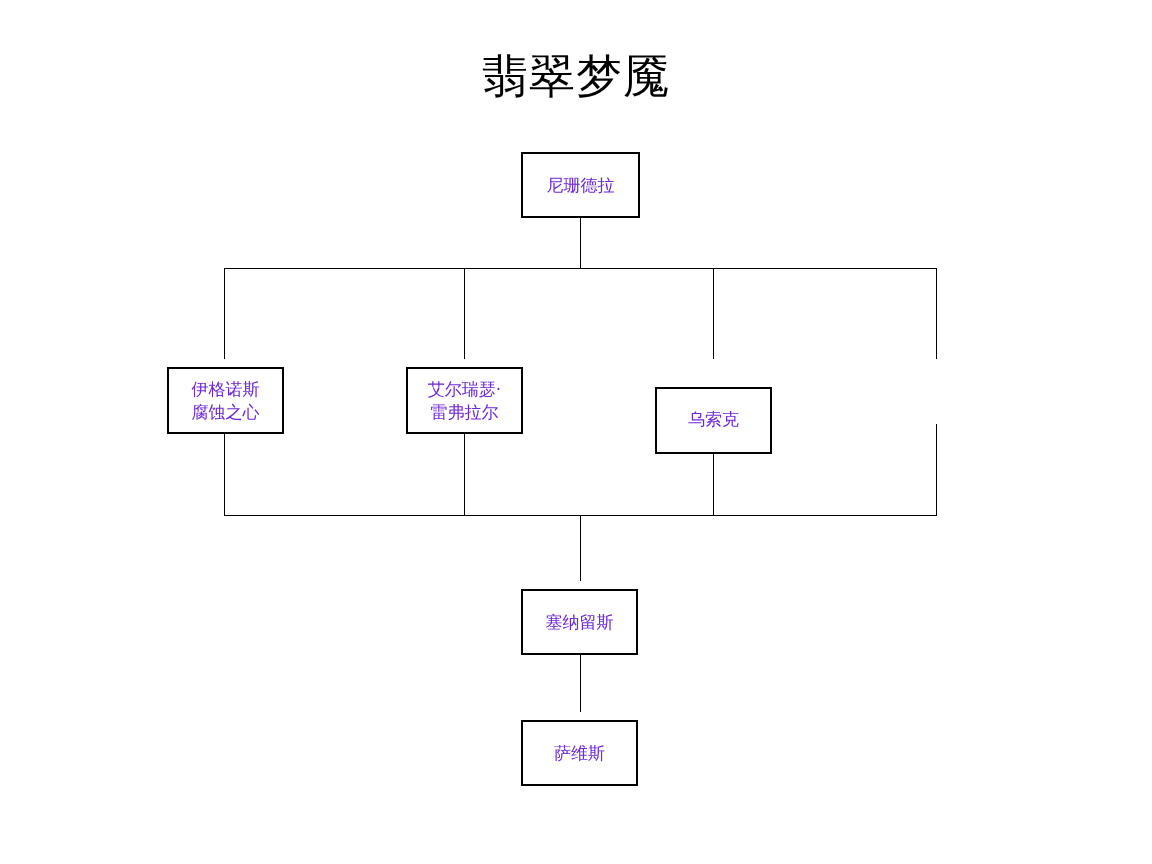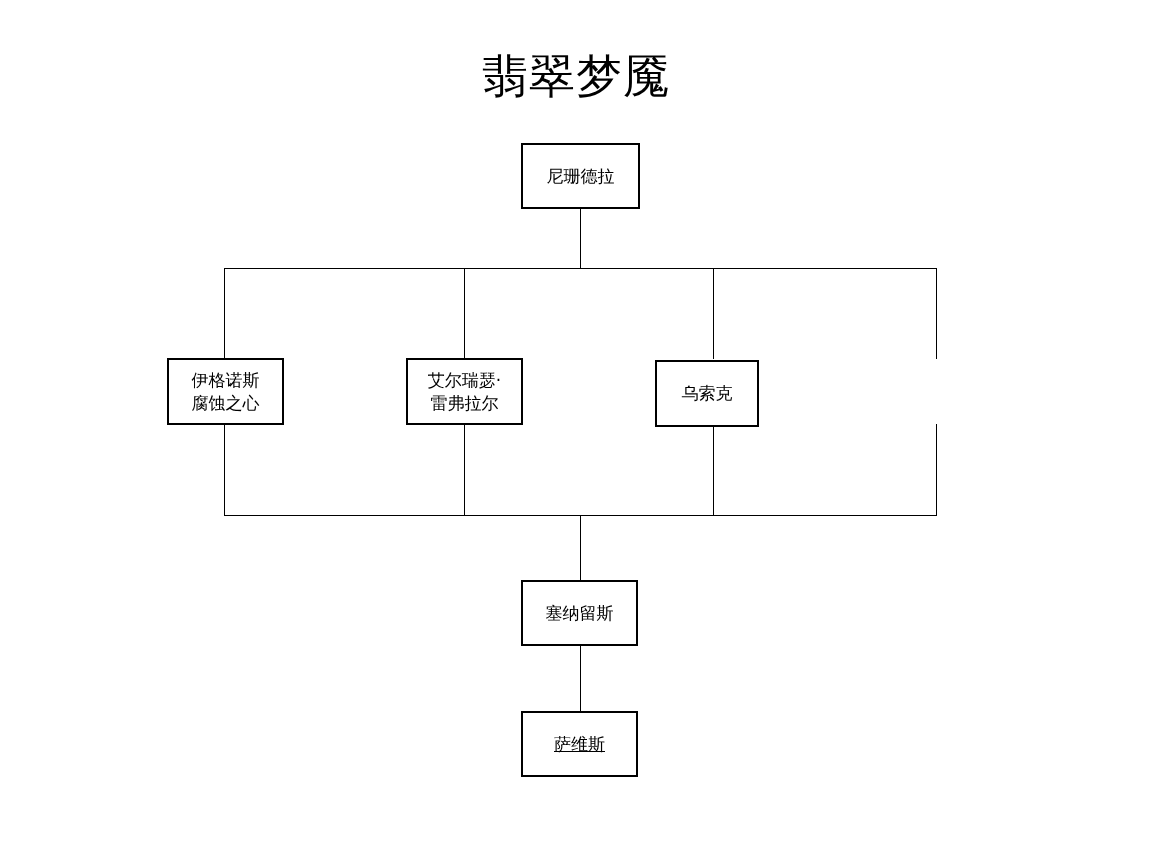--- a/index.html
+++ b/index.html
@@ -40,22 +40,23 @@
     position: absolute;
     box-sizing: border-box;
     background: #ffffff;
     border: 2px solid #000000;
     display: flex;
     align-items: center;
     justify-content: center;
     text-align: center;
     font-size: 17px;
     line-height: 23px;
-    color: #000000;
+    color: #6d28d9;
     z-index: 3;
+    margin-top: 9px;
   }
   .node .node-label {
     display: block;
     padding: 0 6px;
     white-space: pre-line;
   }
   .edge {
     position: absolute;
     background: #000000;
     z-index: 1;
@@ -95,26 +96,26 @@
   <div class="node" style="left:167px; top:358px; width:117px; height:67px;align-items:center;">
     <span class="node-label">伊格诺斯
 腐蚀之心</span>
   </div>
 
   <div class="node" style="left:406px; top:358px; width:117px; height:67px;">
     <span class="node-label">艾尔瑞瑟·
 雷弗拉尔</span>
   </div>
 
-  <div class="node" style="left:655px; top:360px; width:104px; height:67px;">
+  <div class="node" style="left:655px; top:378px; width:117px; height:67px;font-family:Liberation Mono, monospace;">
     <span class="node-label">乌索克</span>
   </div>
 
 
   <div class="node" style="left:521px; top:580px; width:117px; height:66px;">
     <span class="node-label">塞纳留斯</span>
   </div>
 
-  <div class="node" style="left:521px; top:711px; width:117px; height:66px;text-decoration:underline;">
+  <div class="node" style="left:521px; top:711px; width:117px; height:66px;">
     <span class="node-label">萨维斯</span>
   </div>
 
 </div>
 
 </body></html>

